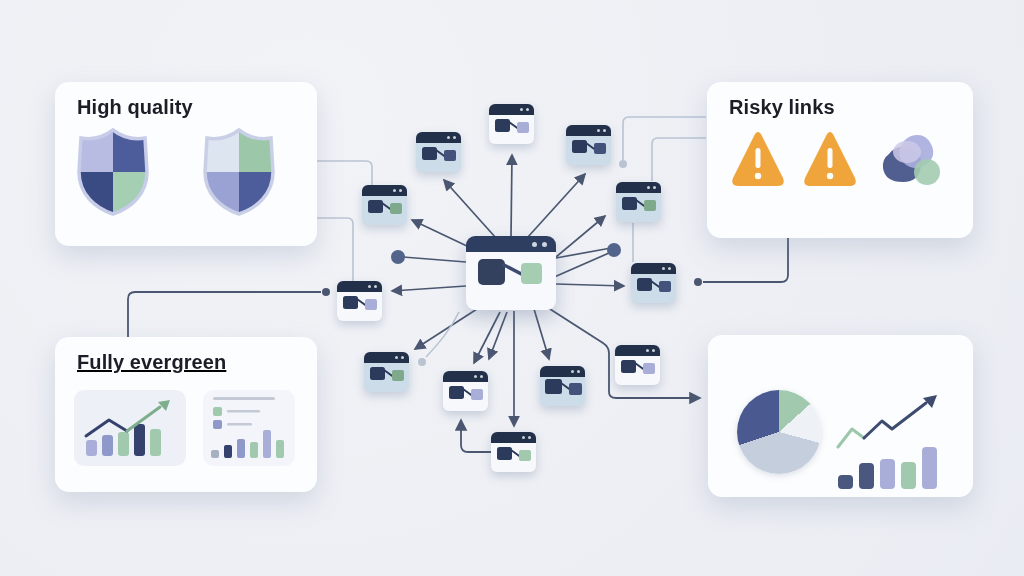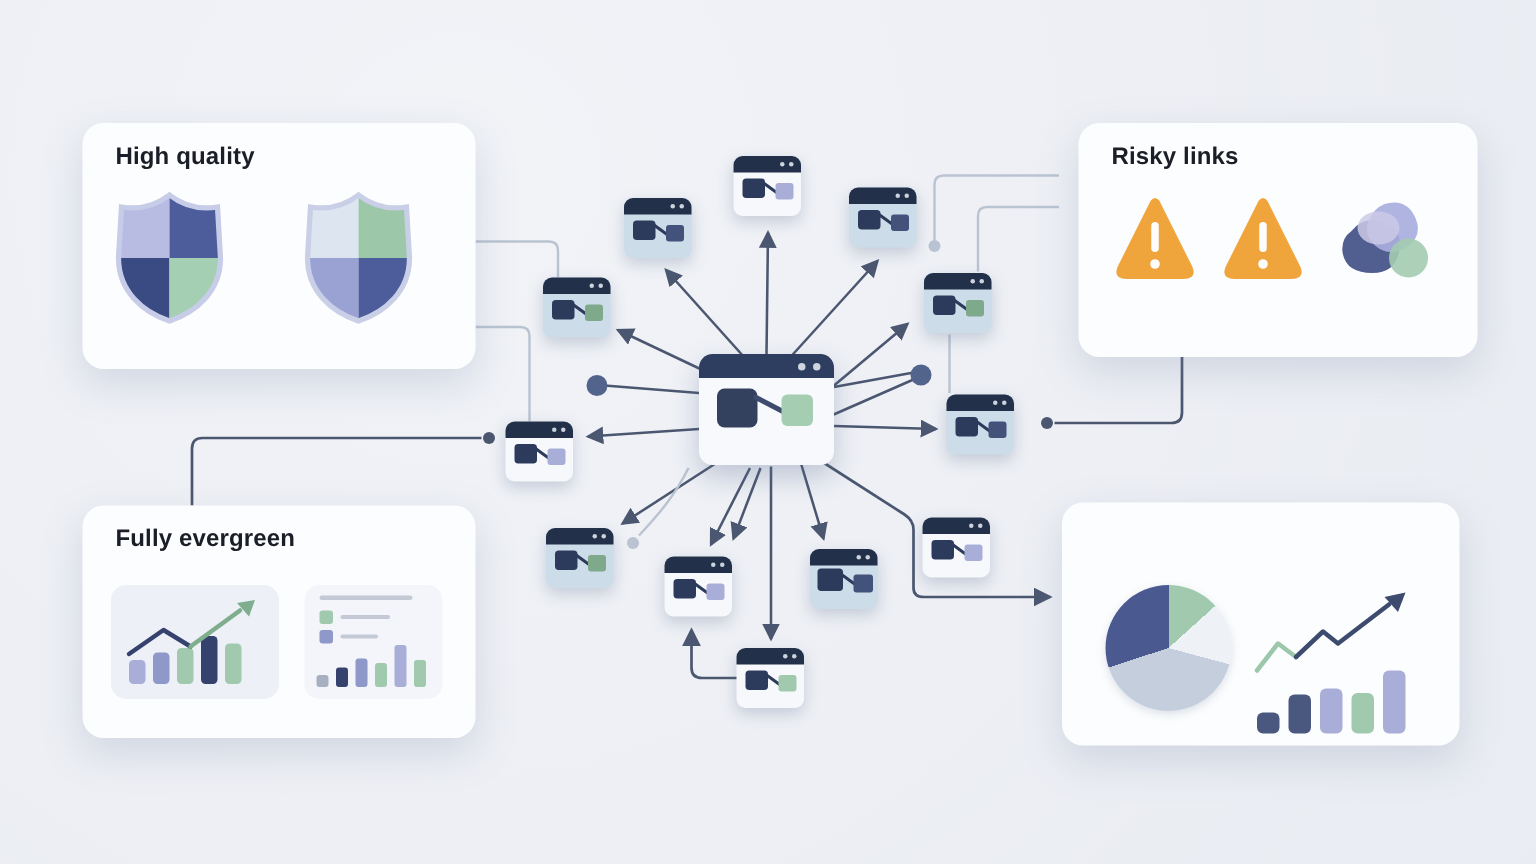--- a/index.html
+++ b/index.html
@@ -29,26 +29,26 @@
     background:#f7f9fc;box-shadow:0 8px 18px rgba(90,110,145,.32);z-index:3;
   }
   .center-node .tbar{height:16px;border-radius:9px 9px 0 0;background:#2e3e61;position:relative;}
   .center-node .tbar i{width:5px;height:5px;top:6px;}
   .center-node .tbar i.d1{right:19px;} .center-node .tbar i.d2{right:9px;}
   .card{
     position:absolute;background:#fcfdfe;border-radius:14px;z-index:4;
     box-shadow:0 10px 26px rgba(125,140,170,.25);
   }
   .card h3{
-    margin:0;padding:14px 0 0 22px;font-size:16px;font-weight:600;color:#1b1e27;
+    margin:0;padding:14px 0 0 22px;font-size:20px;font-weight:600;color:#1b1e27;
     letter-spacing:.1px;
   }
   #card-hq{left:55px;top:82px;width:262px;height:164px;}
-  #card-rl{left:707px;top:82px;width:266px;height:156px;margin-left:12px;}
-  #card-fe{left:55px;top:337px;width:262px;height:155px;}
+  #card-rl{left:707px;top:82px;width:266px;height:156px;}
+  #card-fe{left:55px;top:337px;width:262px;height:155px;text-decoration:underline;}
   #card-no{left:708px;top:335px;width:265px;height:162px;}
   .card .art{position:absolute;}
   .tile{
     position:absolute;border-radius:10px;background:#edf0f6;
   }
   #tile1{left:19px;top:53px;width:112px;height:76px;}
   #tile2{left:148px;top:53px;width:92px;height:76px;background:#f3f5fa;}
   #pie{
     position:absolute;left:29px;top:55px;width:84px;height:84px;border-radius:50%;
     box-shadow:0 2px 6px rgba(120,135,165,.25);

